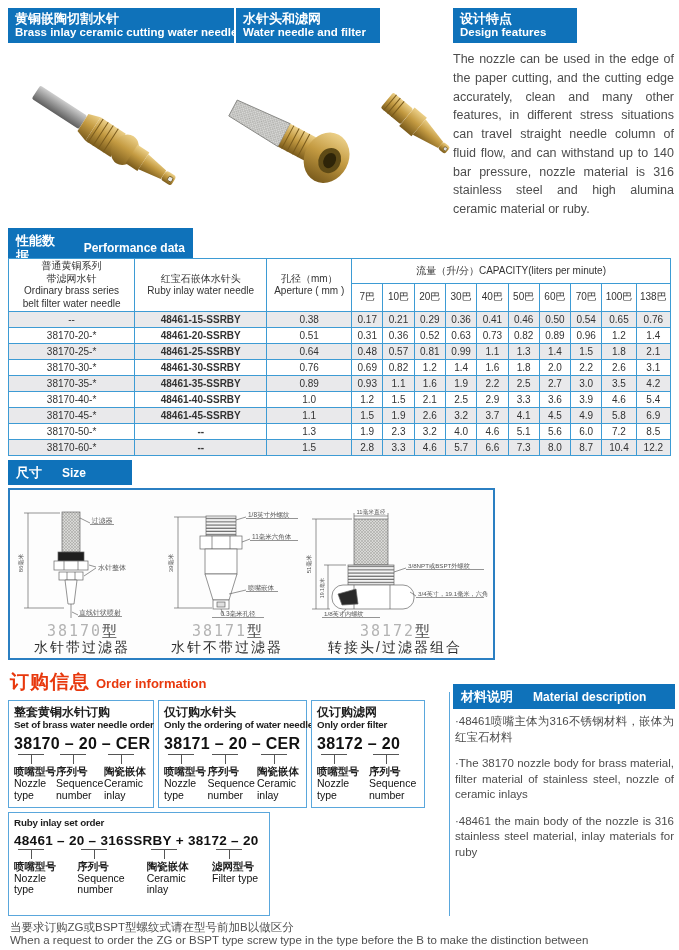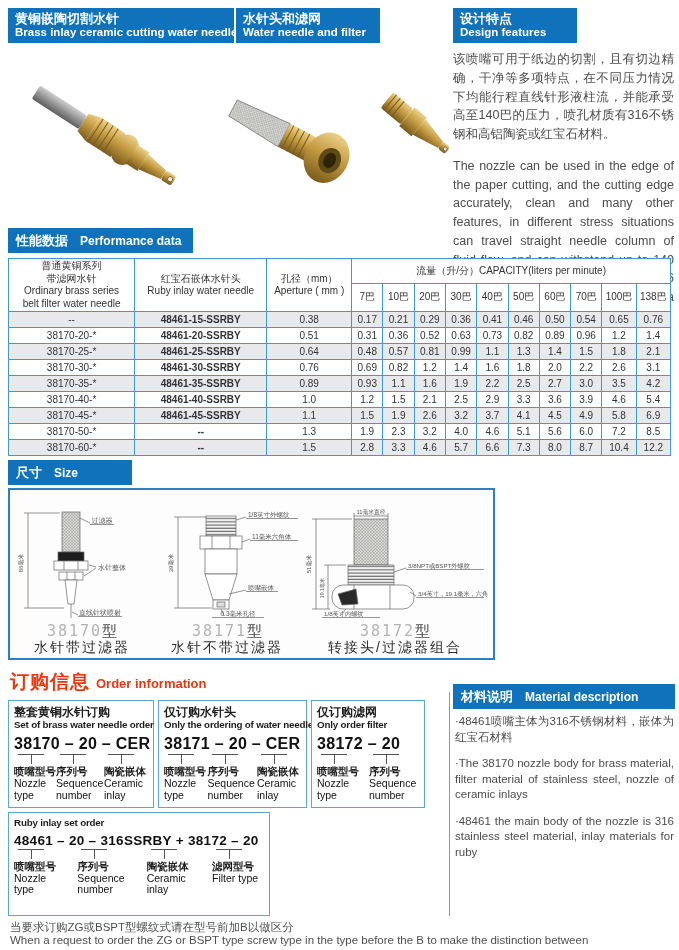--- a/index.html
+++ b/index.html
@@ -4,21 +4,21 @@
 <style>
   *{box-sizing:border-box;margin:0;padding:0}
   html,body{background:#fff}
   body{width:679px;height:950px;position:relative;font-family:"Liberation Sans","DejaVu Sans",sans-serif;overflow:hidden}
   .abs{position:absolute}
 
   
   .bluehead{background:#0f72ba;color:#fff;font-weight:bold;padding:3px 7px;line-height:1.18}
   .bluehead .zh{display:block;font-size:13px}
   .bluehead .en{display:block;font-size:11.5px;white-space:nowrap}
-  .bluehead.single{display:flex;align-items:center;gap:12px;padding:5px 8px}
+  .bluehead.single{display:flex;align-items:center;gap:20px;padding:5px 8px}
   .bluehead.single .zh-i{font-size:13px}
   .bluehead.single .en-i{font-size:12px;white-space:nowrap}
 
   
   .design-text{left:453px;top:50px;width:221px;color:#4c4c4c;font-size:12.5px;line-height:1.5;text-align:justify}
   .design-text p{margin-bottom:13px}
 
   
   .perf-table{left:8px;top:258px;width:663px;border-collapse:collapse;table-layout:fixed;font-size:10px;color:#333}
   .perf-table th,.perf-table td{border:1px solid #3d9bd4;text-align:center;padding:1px 2px;overflow:hidden;background:#fff}
@@ -131,21 +131,20 @@
     <line x1="9" y1="-10" x2="9" y2="10" stroke="#7a5b1c" stroke-width="1"></line>
     <line x1="14" y1="-10" x2="14" y2="10" stroke="#7a5b1c" stroke-width="1"></line>
     <rect x="26" y="-12" width="16" height="24" fill="url(#brassG)"></rect>
     <polygon points="42,-10 70,-4 70,4 42,10" fill="url(#brassG)"></polygon>
     <rect x="70" y="-4.5" width="9" height="9" rx="2.5" fill="url(#brassG)"></rect>
     <circle cx="76" cy="0" r="2" fill="#ddd" stroke="#6b5215" stroke-width="0.7"></circle>
   </g>
 </svg>
 
 <div class="abs design-text">
-  <p>该喷嘴可用于纸边的切割，且有切边精确，干净等多项特点，在不同压力情况下均能行程直线针形液柱流，并能承受高至140巴的压力，喷孔材质有316不锈钢和高铝陶瓷或红宝石材料。</p>
   <p>The nozzle can be used in the edge of the paper cutting, and the cutting edge accurately, clean and many other features, in different stress situations can travel straight needle column of fluid flow, and can withstand up to 140 bar pressure, nozzle material is 316 stainless steel and high alumina ceramic material or ruby.</p>
 </div>
 
 <div class="abs bluehead single" style="left:8px;top:228px;width:185px">
   <span class="zh-i">性能数据</span>
   <span class="en-i">Performance data</span>
 </div>
 
 <table class="abs perf-table">
   <colgroup>

